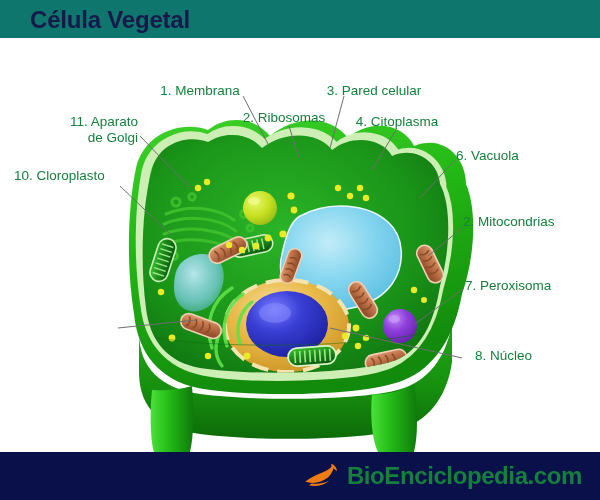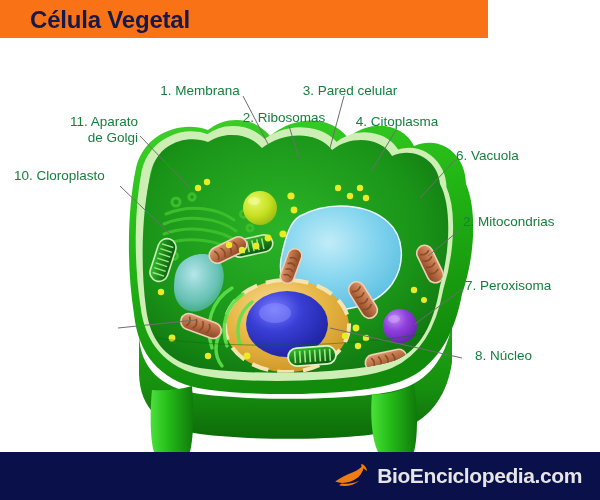--- a/index.html
+++ b/index.html
@@ -4,41 +4,41 @@
 <style>
   html,body{margin:0;padding:0;}
   body{
     width:600px;height:500px;overflow:hidden;background:#ffffff;
     font-family:"Liberation Sans", sans-serif;
   }
   .page{position:relative;width:600px;height:500px;background:#fff;}
 
   
   .header{
-    position:absolute;left:0;top:0;width:488px;height:38px;
-    background:#f97316;
+    position:absolute;left:0;top:0;width:600px;height:38px;
+    background:#0f766e;
   }
   .header-title{
     position:absolute;left:30px;top:6px;
     font-size:24px;font-weight:bold;color:#151a4a;
     letter-spacing:-0.2px;font-family:"Liberation Sans", sans-serif;
   }
 
   
   .footer{
     position:absolute;left:0;top:452px;width:600px;height:48px;
     background:#0a1049;
   }
   .logo-wrap{
     position:absolute;right:18px;top:8px;height:32px;
     display:flex;align-items:center;gap:6px;
   }
   .logo-mark{width:38px;height:28px;display:block;}
   .logo-text{
-    font-size:21px;font-weight:bold;color:#e5e5e5;
+    font-size:24px;font-weight:bold;color:#15803d;
     font-family:"Liberation Sans", sans-serif;letter-spacing:-0.4px;
     white-space:nowrap;
   }
 
   
   .stage{position:absolute;left:0;top:38px;width:600px;height:414px;}
   .cell-svg{position:absolute;left:0;top:0;width:600px;height:414px;}
 
   
   .label{
@@ -387,21 +387,21 @@
         <line x1="118" y1="290" x2="196" y2="282"></line>
         <line x1="120" y1="148" x2="170" y2="196"></line>
         <line x1="140" y1="98" x2="190" y2="150"></line>
       </g>
     </svg>
 
     <div class="label c" style="left:148px;top:45px;width:104px;">1. Membrana</div>
 
     <div class="label c" style="left:232px;top:72px;width:104px;">2. Ribosomas</div>
 
-    <div class="label c" style="left:288px;top:45px;width:124px;">3. Pared celular</div>
+    <div class="label c" style="left:312px;top:45px;width:124px;">3. Pared celular</div>
 
     <div class="label c" style="left:340px;top:76px;width:114px;">4. Citoplasma</div>
 
     <div class="label" style="left:456px;top:110px;width:110px;">6. Vacuola</div>
 
     <div class="label" style="left:463px;top:176px;width:132px;">2. Mitocondrias</div>
 
     <div class="label" style="left:465px;top:240px;width:126px;">7. Peroxisoma</div>
 
     <div class="label" style="left:463px;top:310px;width:110px;margin-left:12px;">8. Núcleo</div>

